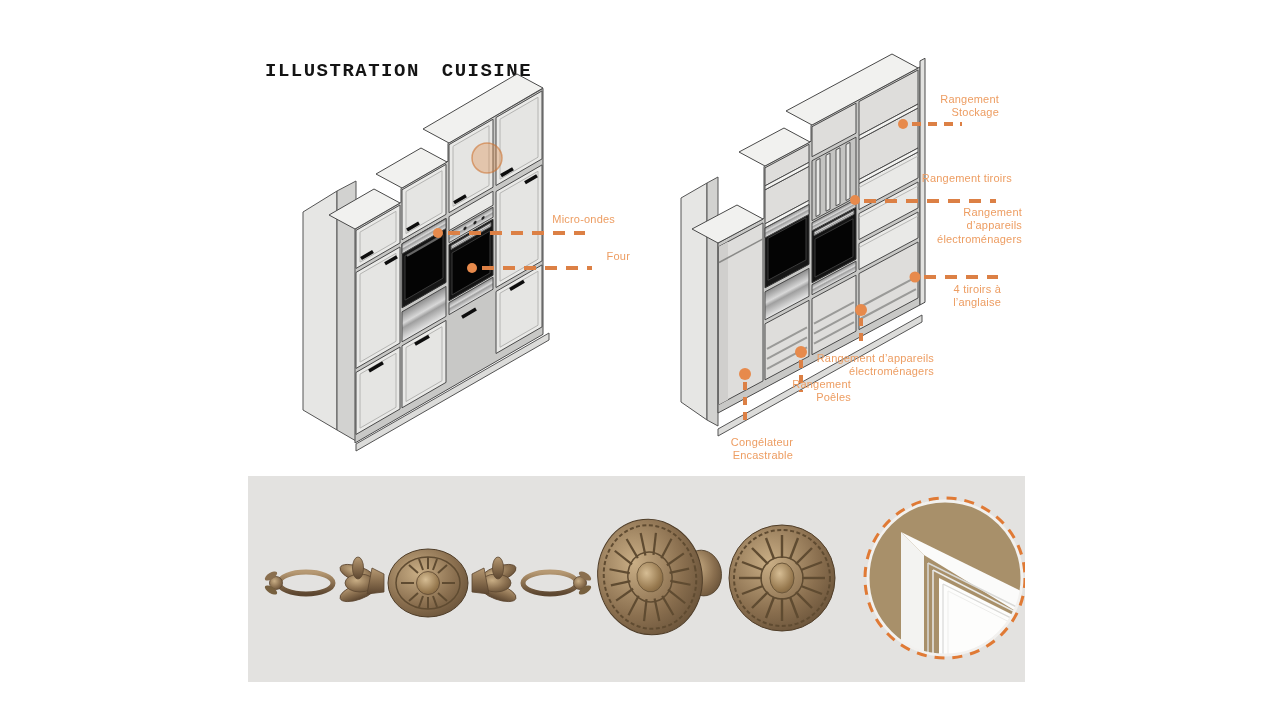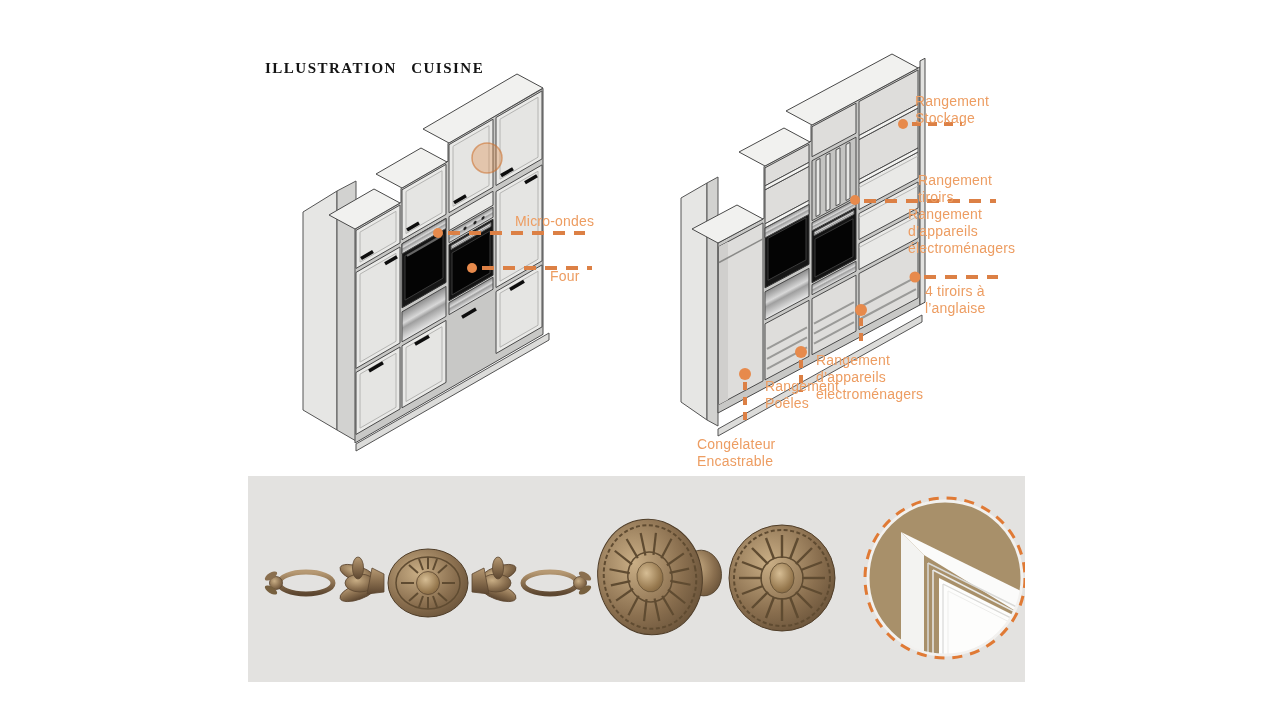--- a/index.html
+++ b/index.html
@@ -3,28 +3,28 @@
 <meta charset="utf-8">
 <style>
   html,body{margin:0;padding:0;}
   body{
     width:1280px;height:720px;position:relative;overflow:hidden;
     background:#ffffff;
     font-family:"Liberation Sans",sans-serif;
   }
   .slide-title{
     position:absolute;left:265px;top:60px;
-    font-family:Liberation Serif, serif;
-    font-weight:bold;font-size:15px;color:#141414;
+    font-family:Liberation Mono, monospace;
+    font-weight:bold;font-size:19px;color:#141414;
     letter-spacing:1.5px;word-spacing:9px;white-space:nowrap;
   }
   .callout{
     position:absolute;
-    color:#ED9D62;font-size:14px;line-height:1.22;
-    text-align:left;letter-spacing:.2px;
+    color:#ED9D62;font-size:11px;line-height:1.22;
+    text-align:right;letter-spacing:.2px;
   }
   svg{position:absolute;display:block;}
   .door{fill:#e9e9e7;stroke:#4a4a4a;stroke-width:1;vector-effect:non-scaling-stroke;}
   .inset{fill:#e5e5e3;stroke:#b4b4b2;stroke-width:1;vector-effect:non-scaling-stroke;}
   .carcass{fill:#c8c8c6;stroke:#4a4a4a;stroke-width:1;vector-effect:non-scaling-stroke;}
   .interior{fill:#dedddb;stroke:#4a4a4a;stroke-width:1;vector-effect:non-scaling-stroke;}
   .topface{fill:#f1f1ef;stroke:#4a4a4a;stroke-width:1;}
   .wall{fill:#e6e6e4;stroke:#555;stroke-width:1;}
   .wall2{fill:#d2d2d0;stroke:#555;stroke-width:1;}
   .base{fill:#dcdcda;stroke:#555;stroke-width:1;}
@@ -206,21 +206,21 @@
     <circle cx="903" cy="124" r="5"></circle>
     <circle cx="855" cy="200" r="5"></circle>
     <circle cx="915" cy="277" r="5.5"></circle>
     <circle cx="861" cy="310" r="6"></circle>
     <circle cx="801" cy="352" r="6"></circle>
     <circle cx="745" cy="374" r="6"></circle>
   </g>
 </svg>
 
 <div class="callout" style="left:515px;top:213px;width:100px">Micro-ondes</div>
-<div class="callout" style="left:550px;top:268px;width:80px">Four</div>
+<div class="callout" style="left:550px;top:250px;width:80px">Four</div>
 <div class="callout" style="left:915px;top:93px;width:84px">Rangement Stockage</div>
 <div class="callout" style="left:918px;top:172px;width:94px">Rangement tiroirs</div>
 <div class="callout" style="left:908px;top:206px;width:114px">Rangement d’appareils électroménagers</div>
 <div class="callout" style="left:925px;top:283px;width:76px">4 tiroirs à l’anglaise</div>
 <div class="callout" style="left:816px;top:352px;width:118px">Rangement d’appareils électroménagers</div>
 <div class="callout" style="left:765px;top:378px;width:86px">Rangement Poêles</div>
 <div class="callout" style="left:697px;top:436px;width:96px">Congélateur Encastrable</div>
 
 <svg style="left:248px;top:476px" width="777" height="206" viewBox="0 0 777 206">
   <defs>

